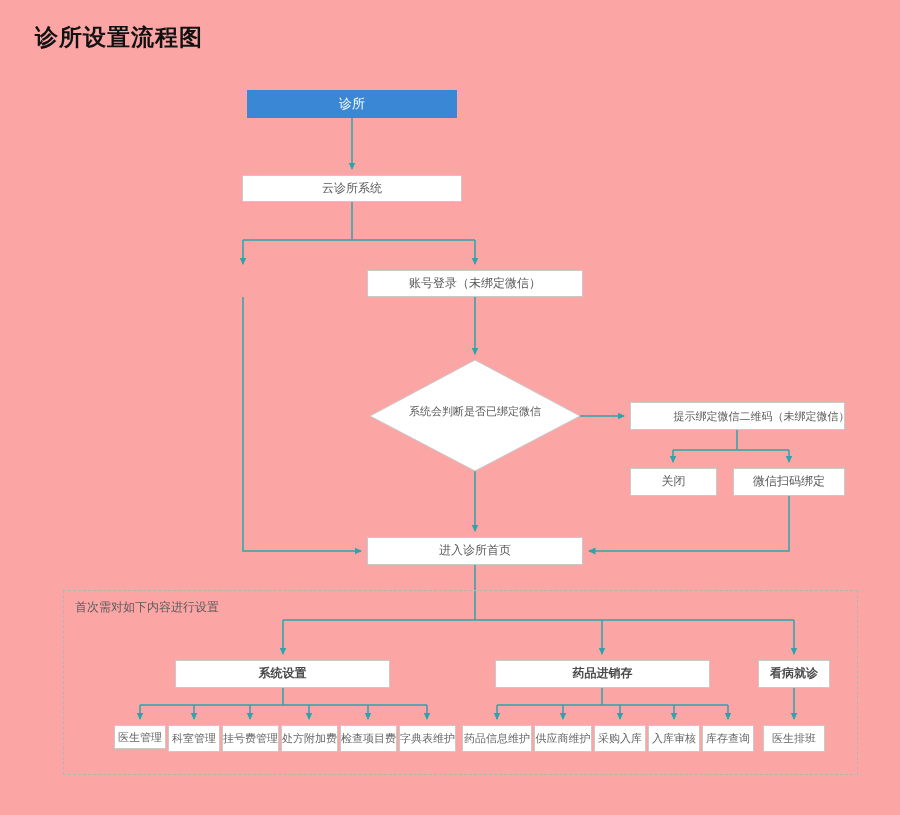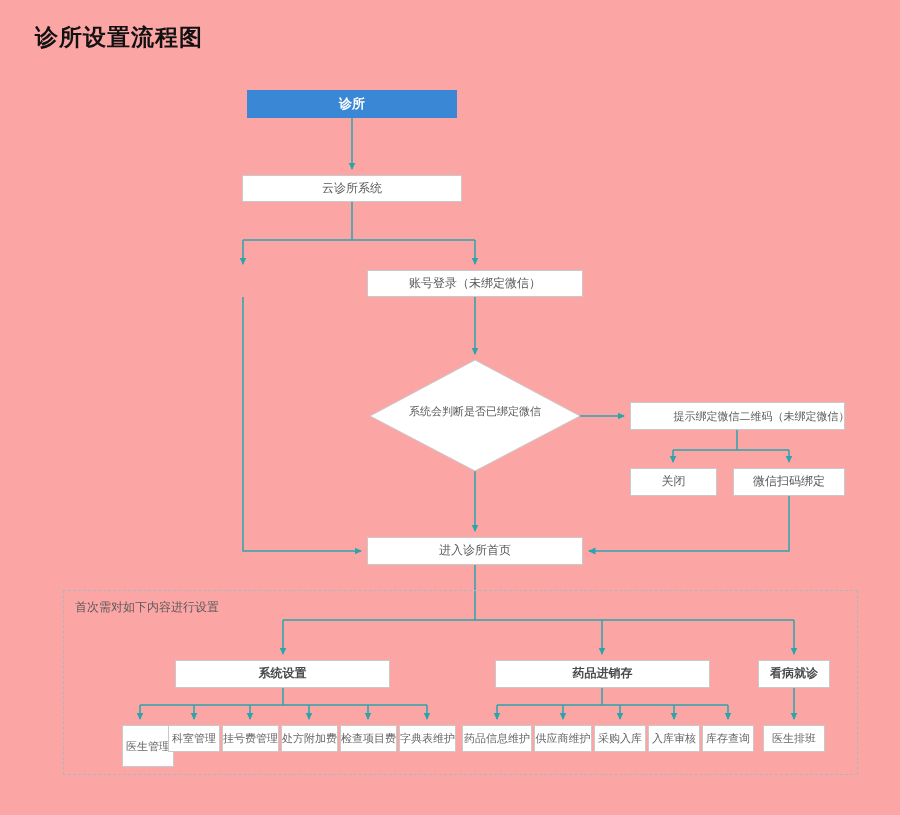--- a/index.html
+++ b/index.html
@@ -10,21 +10,21 @@
   #page-title{
     position:absolute;left:35px;top:22px;font-size:23px;font-weight:bold;color:#111;
     letter-spacing:1px;
   }
   svg.wires{position:absolute;left:0;top:0;width:900px;height:815px;}
   .node{
     position:absolute;box-sizing:border-box;background:#fff;border:1px solid #c9c9c9;
     display:flex;align-items:center;justify-content:center;
     font-size:12px;color:#595959;text-align:center;line-height:1.1;white-space:nowrap;
   }
-  .node.blue{background:#3a87d5;border-color:#3a87d5;color:#fff;font-weight:bold;font-size:13px;}
+  .node.blue{background:#3a87d5;border-color:#3a87d5;color:#fff;font-weight:normal;font-size:13px;}
   .node.group-head{font-weight:bold;color:#4a4a4a;}
   .node.small{font-size:11px;color:#666;}
   .diamond-label{
     position:absolute;left:378px;top:404px;width:194px;text-align:center;
     font-size:11px;color:#595959;
   }
   .dashed-box{
     position:absolute;left:63px;top:590px;width:795px;height:185px;box-sizing:border-box;
     border:1px dashed #b5b5b5;background:transparent;
   }
@@ -115,21 +115,21 @@
   <div class="node" style="left:630px;top:468px;width:87px;height:28px;">关闭</div>
 
   <div class="node" style="left:367px;top:537px;width:216px;height:28px;">进入诊所首页</div>
 
   <div class="node" style="left:733px;top:468px;width:112px;height:28px;">微信扫码绑定</div>
 
   <div class="node group-head" style="left:175px;top:660px;width:215px;height:28px;">系统设置</div>
   <div class="node group-head" style="left:495px;top:660px;width:215px;height:28px;">药品进销存</div>
   <div class="node group-head" style="left:758px;top:660px;width:72px;height:28px;">看病就诊</div>
 
-  <div class="node small" style="left:114px;top:725px;width:52px;height:42px;margin-left:8px;">医生管理</div>
+  <div class="node small" style="left:114px;top:725px;width:52px;height:24px;">医生管理</div>
   <div class="node small" style="left:168px;top:725px;width:52px;height:27px;">科室管理</div>
   <div class="node small" style="left:222px;top:725px;width:57px;height:27px;">挂号费管理</div>
   <div class="node small" style="left:281px;top:725px;width:57px;height:27px;">处方附加费</div>
   <div class="node small" style="left:340px;top:725px;width:57px;height:27px;">检查项目费</div>
   <div class="node small" style="left:399px;top:725px;width:57px;height:27px;">字典表维护</div>
 
   <div class="node small" style="left:462px;top:725px;width:70px;height:27px;">药品信息维护</div>
   <div class="node small" style="left:534px;top:725px;width:58px;height:27px;">供应商维护</div>
   <div class="node small" style="left:594px;top:725px;width:52px;height:27px;">采购入库</div>
   <div class="node small" style="left:648px;top:725px;width:52px;height:27px;">入库审核</div>

